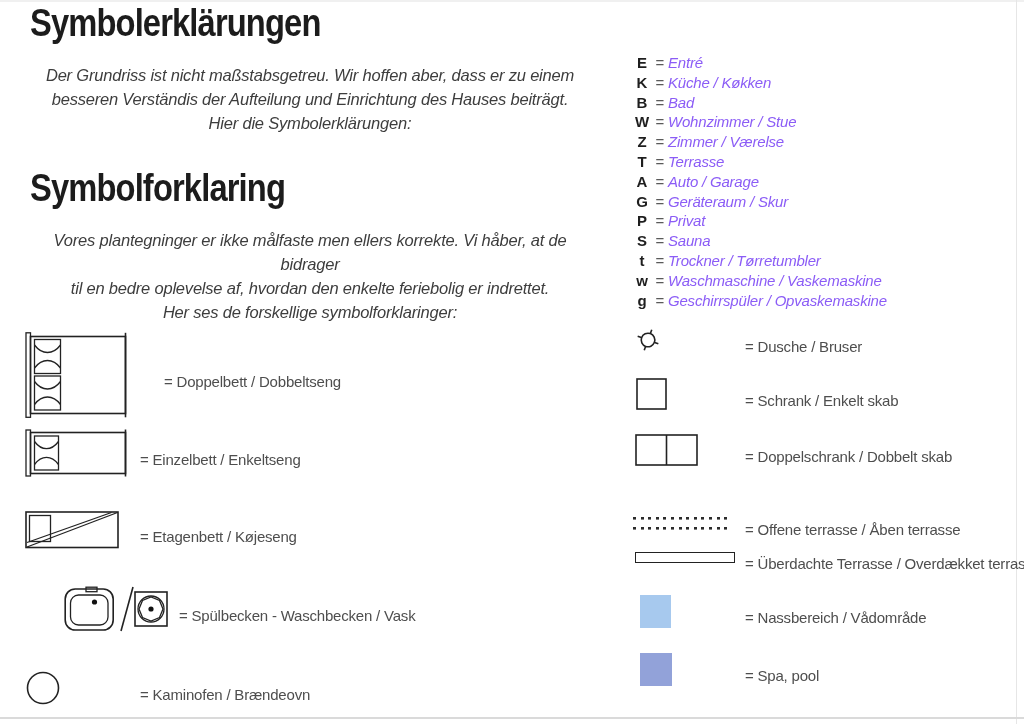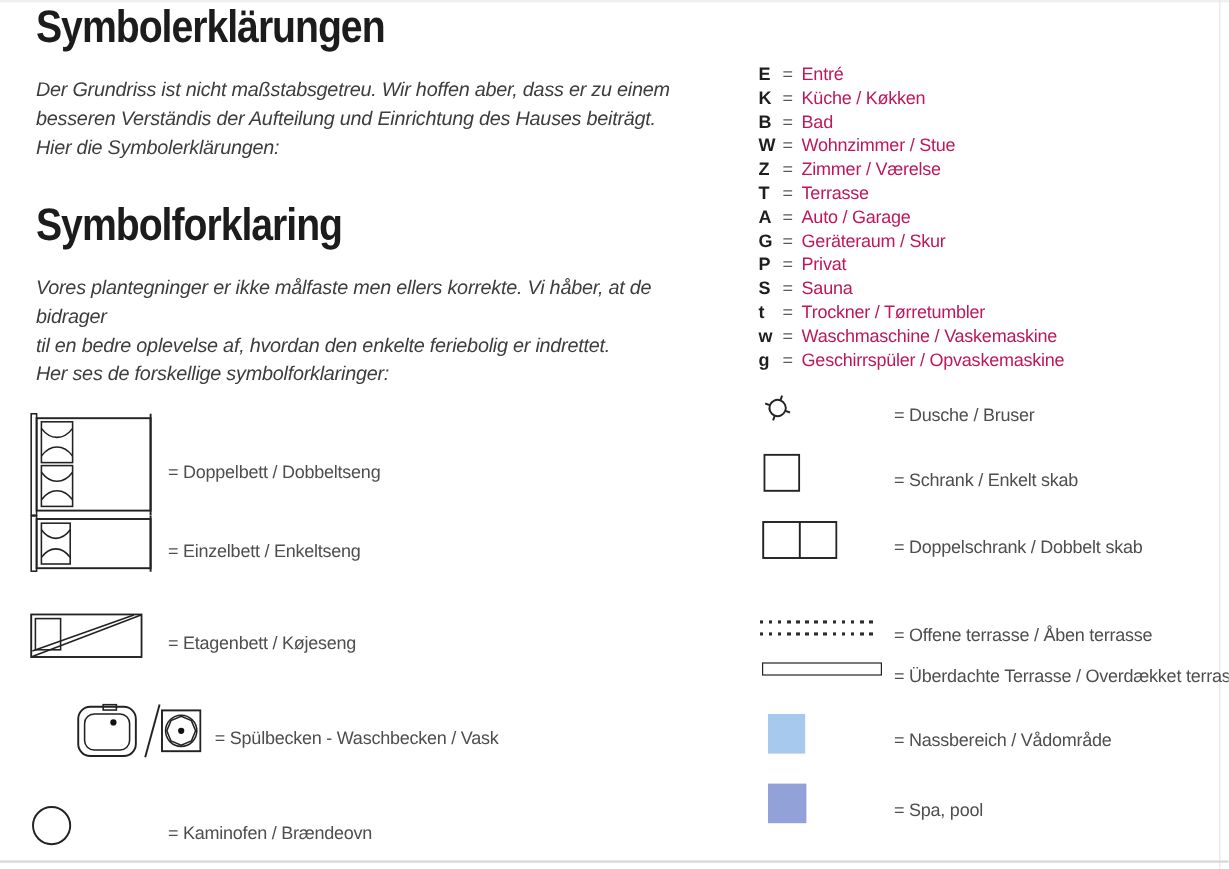--- a/index.html
+++ b/index.html
@@ -1,19 +1,19 @@
 <!DOCTYPE html>
 <html><head>
 <meta charset="utf-8">
 <style>
   html,body{margin:0;padding:0;background:#fdfdfd;}
   .page{
     position:relative;width:1024px;height:724px;background:#ffffff;
     font-family:"Liberation Sans","DejaVu Sans",sans-serif;
-    color:#3f3f3f;overflow:hidden;
+    color:#3f3f3f;overflow:hidden;text-align:center;
   }
   .edge-top{position:absolute;left:0;top:0;width:1024px;height:2px;background:#f0f0f0;}
   .edge-right{position:absolute;left:1016px;top:0;width:1px;height:724px;background:#e6e6e6;}
   .edge-bottom{position:absolute;left:0;top:717px;width:1024px;height:2px;background:#dadada;}
 
   .h-title{
     position:absolute;left:30px;margin:0;color:#1c1c1c;font-weight:700;
     font-size:38px;letter-spacing:-1px;transform:scaleX(.86);transform-origin:left top;
     white-space:nowrap;
   }
@@ -26,21 +26,21 @@
     font-style:italic;
   }
   .intro-de{top:63px;}
   .intro-dk{top:228px;}
 
   
   .abbr-list{position:absolute;left:632px;top:54px;}
   .abbr-row{display:flex;align-items:baseline;height:19.8px;font-size:15px;}
   .abbr-k{width:20px;font-weight:700;color:#1e1e1e;}
   .abbr-eq{width:16px;color:#5a5a5a;}
-  .abbr-v{color:#be185d;letter-spacing:-0.2px;white-space:nowrap;}
+  .abbr-v{color:#8b5cf6;letter-spacing:-0.2px;white-space:nowrap;font-style:italic;}
 
   
   .sym-row{position:absolute;display:flex;align-items:center;}
   .sym-row-left{left:25px;width:580px;}
   .sym-row-right{left:632px;width:385px;}
   .icon-wrap-left{width:115px;flex:0 0 115px;display:flex;align-items:center;}
   .icon-wrap-right{width:113px;flex:0 0 113px;display:flex;align-items:center;}
   .sym-label{font-size:15px;color:#4e4e4e;letter-spacing:-0.2px;white-space:nowrap;margin-top:12px;}
 
   svg.glyph{display:block;}
@@ -141,21 +141,21 @@
       <span class="abbr-eq">=</span>
       <span class="abbr-v">Waschmaschine / Vaskemaskine</span>
     </div>
     <div class="abbr-row">
       <span class="abbr-k">g</span>
       <span class="abbr-eq">=</span>
       <span class="abbr-v">Geschirrspüler / Opvaskemaskine</span>
     </div>
   </div>
 
-  <div class="sym-row sym-row-left" style="top:344px;height:86px;">
+  <div class="sym-row sym-row-left" style="top:332px;height:86px;gap:24px;">
     <span class="icon-wrap-left">
       <svg class="glyph" width="106" height="86" viewBox="0 0 106 86">
         <rect class="stroke-thin" x="1" y="0.8" width="4.5" height="84.5"></rect>
         <rect class="stroke" x="5.5" y="4.5" width="95" height="77"></rect>
         <line class="stroke" x1="100.5" y1="0.8" x2="100.5" y2="85.3"></line>
         <rect class="stroke-thin" x="9.5" y="7.5" width="26" height="34"></rect>
         <path class="stroke-thin" d="M9.5,13 C17,23 28,23 35.5,13"></path>
         <path class="stroke-thin" d="M9.5,36 C17,26 28,26 35.5,36"></path>
         <rect class="stroke-thin" x="9.5" y="44" width="26" height="34"></rect>
         <path class="stroke-thin" d="M9.5,49.5 C17,59.5 28,59.5 35.5,49.5"></path>

